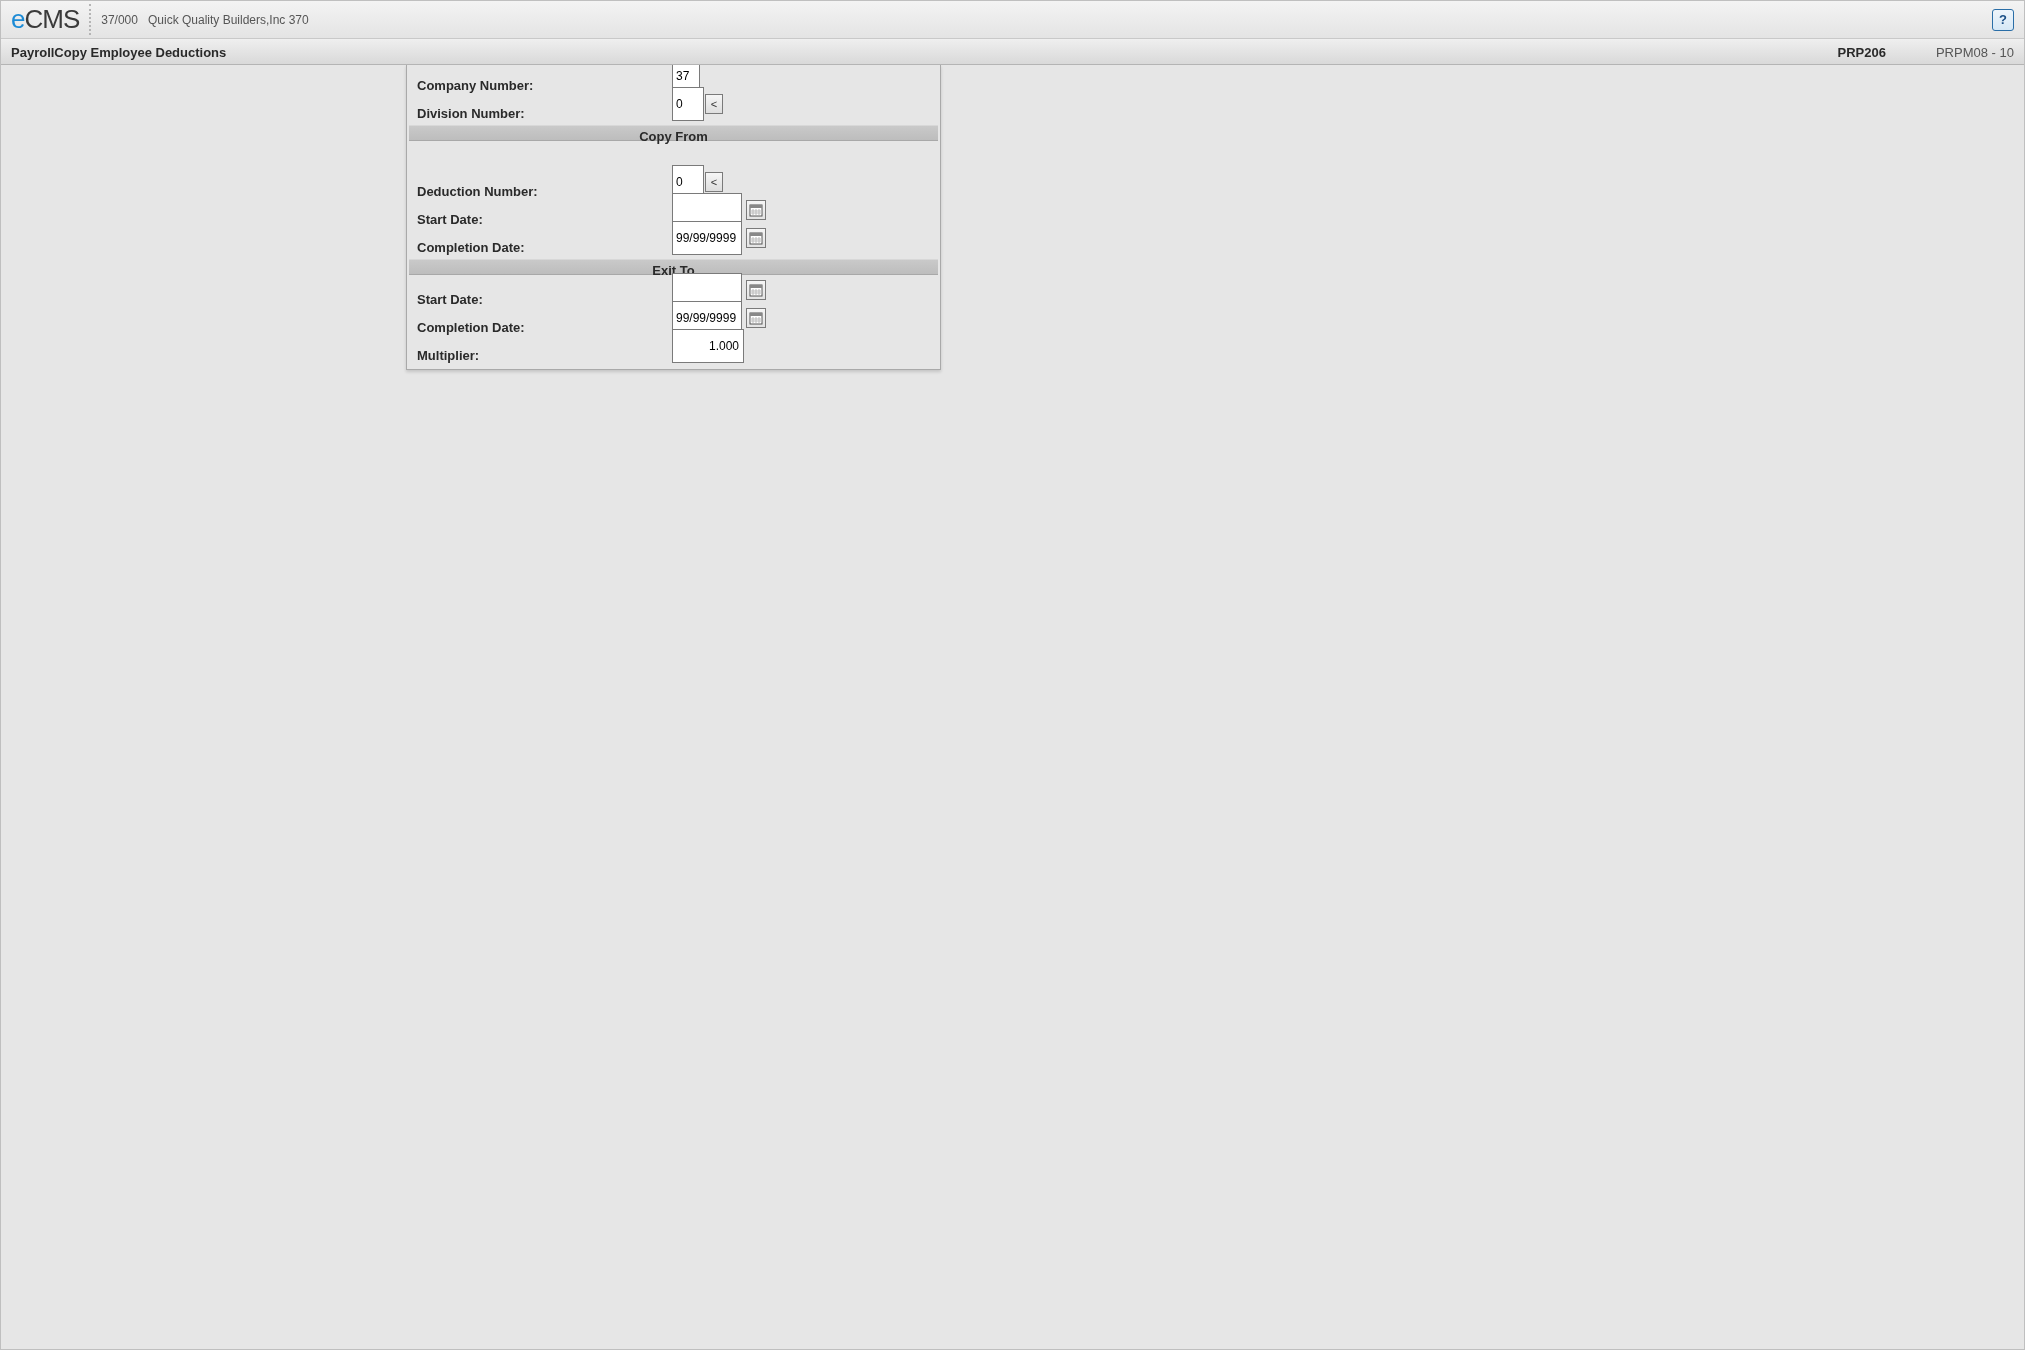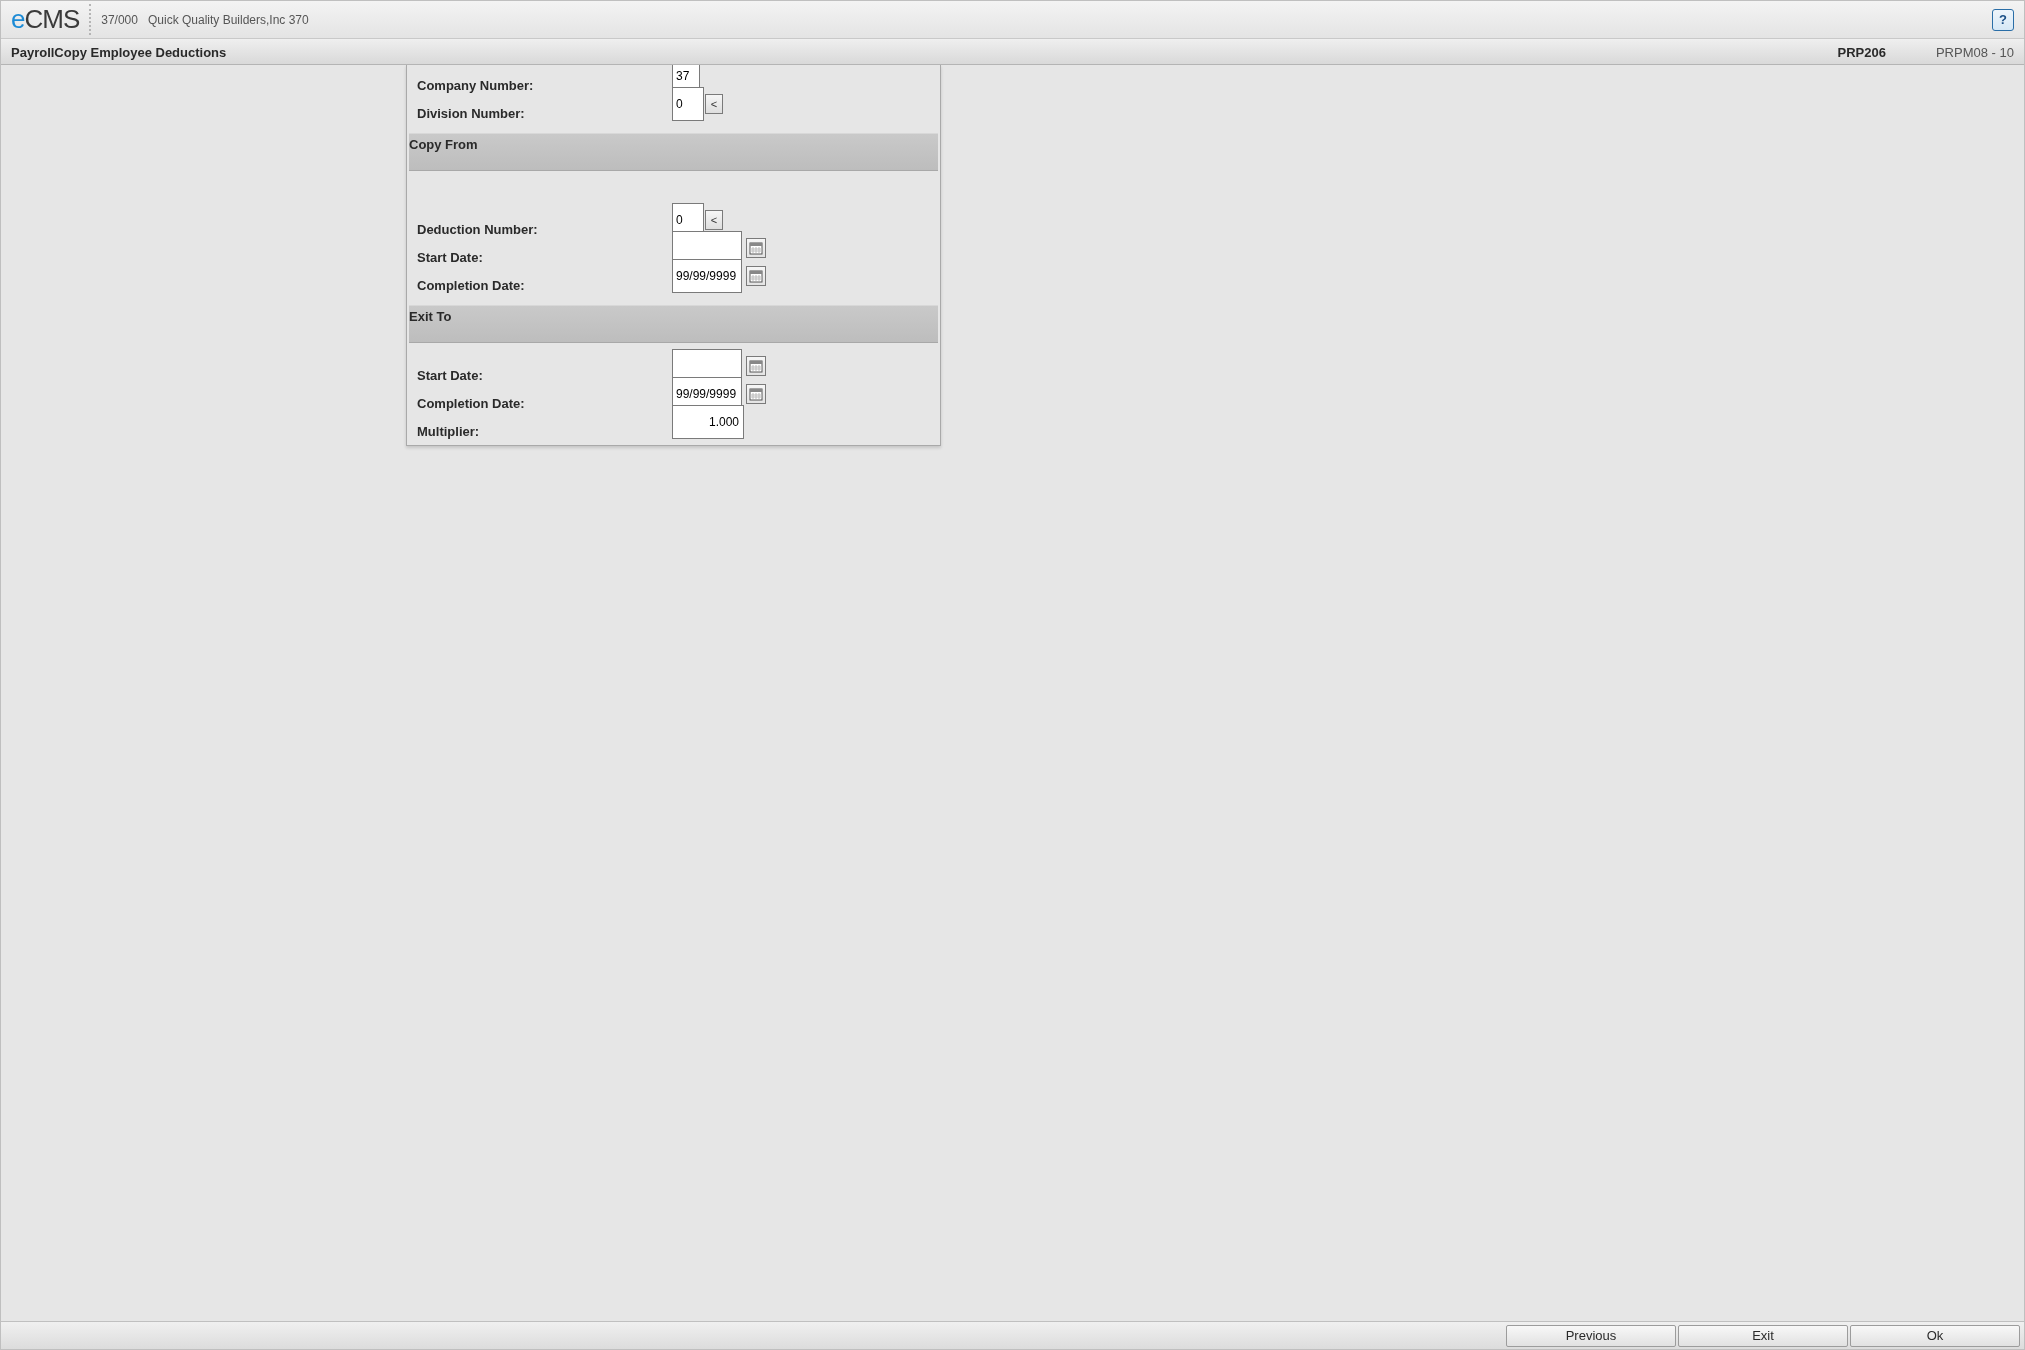--- a/index.html
+++ b/index.html
@@ -120,30 +120,30 @@
   .cal-btn {
     width: 20px; height: 20px;
     border: 1px solid #7a7a7a;
     background: linear-gradient(#f6f6f6,#e4e4e4);
     display: flex; align-items:center; justify-content:center;
     cursor: pointer;
     margin-left: 2px;
   }
   .cal-btn svg { display: block; }
   .section-header {
-    height: 38px;
+    height: 16px;
     background: linear-gradient(#c9c9c9,#bdbdbd);
     border-top: 1px solid #d8d8d8;
     border-bottom: 1px solid #a8a8a8;
-    text-align: left;
+    text-align: center;
     font-weight: bold;
     color: #2a2a2a;
     line-height: 22px;
     font-size: 13px;
-    margin: 12px 2px;
+    margin: 4px 2px;
   }
   .spacer-row { height: 26px; }
   
   .footer {
     height: 28px;
     background: linear-gradient(#f0f0f0,#dcdcdc);
     border-top: 1px solid #c0c0c0;
     display: flex; align-items: center; justify-content: flex-end;
     padding-right: 4px;
   }
@@ -294,19 +294,14 @@
       <div class="form-row">
         <div class="form-label">Multiplier:</div>
         <div class="form-ctrl">
           <input class="txt w-mult" value="1.000" style="">
         </div>
       </div>
 
     </div>
   </div>
 
-  <div class="footer">
-    <button>Previous</button>
-    <button>Exit</button>
-    <button>Ok</button>
-  </div>
 
 </div>
 
 </body></html>

